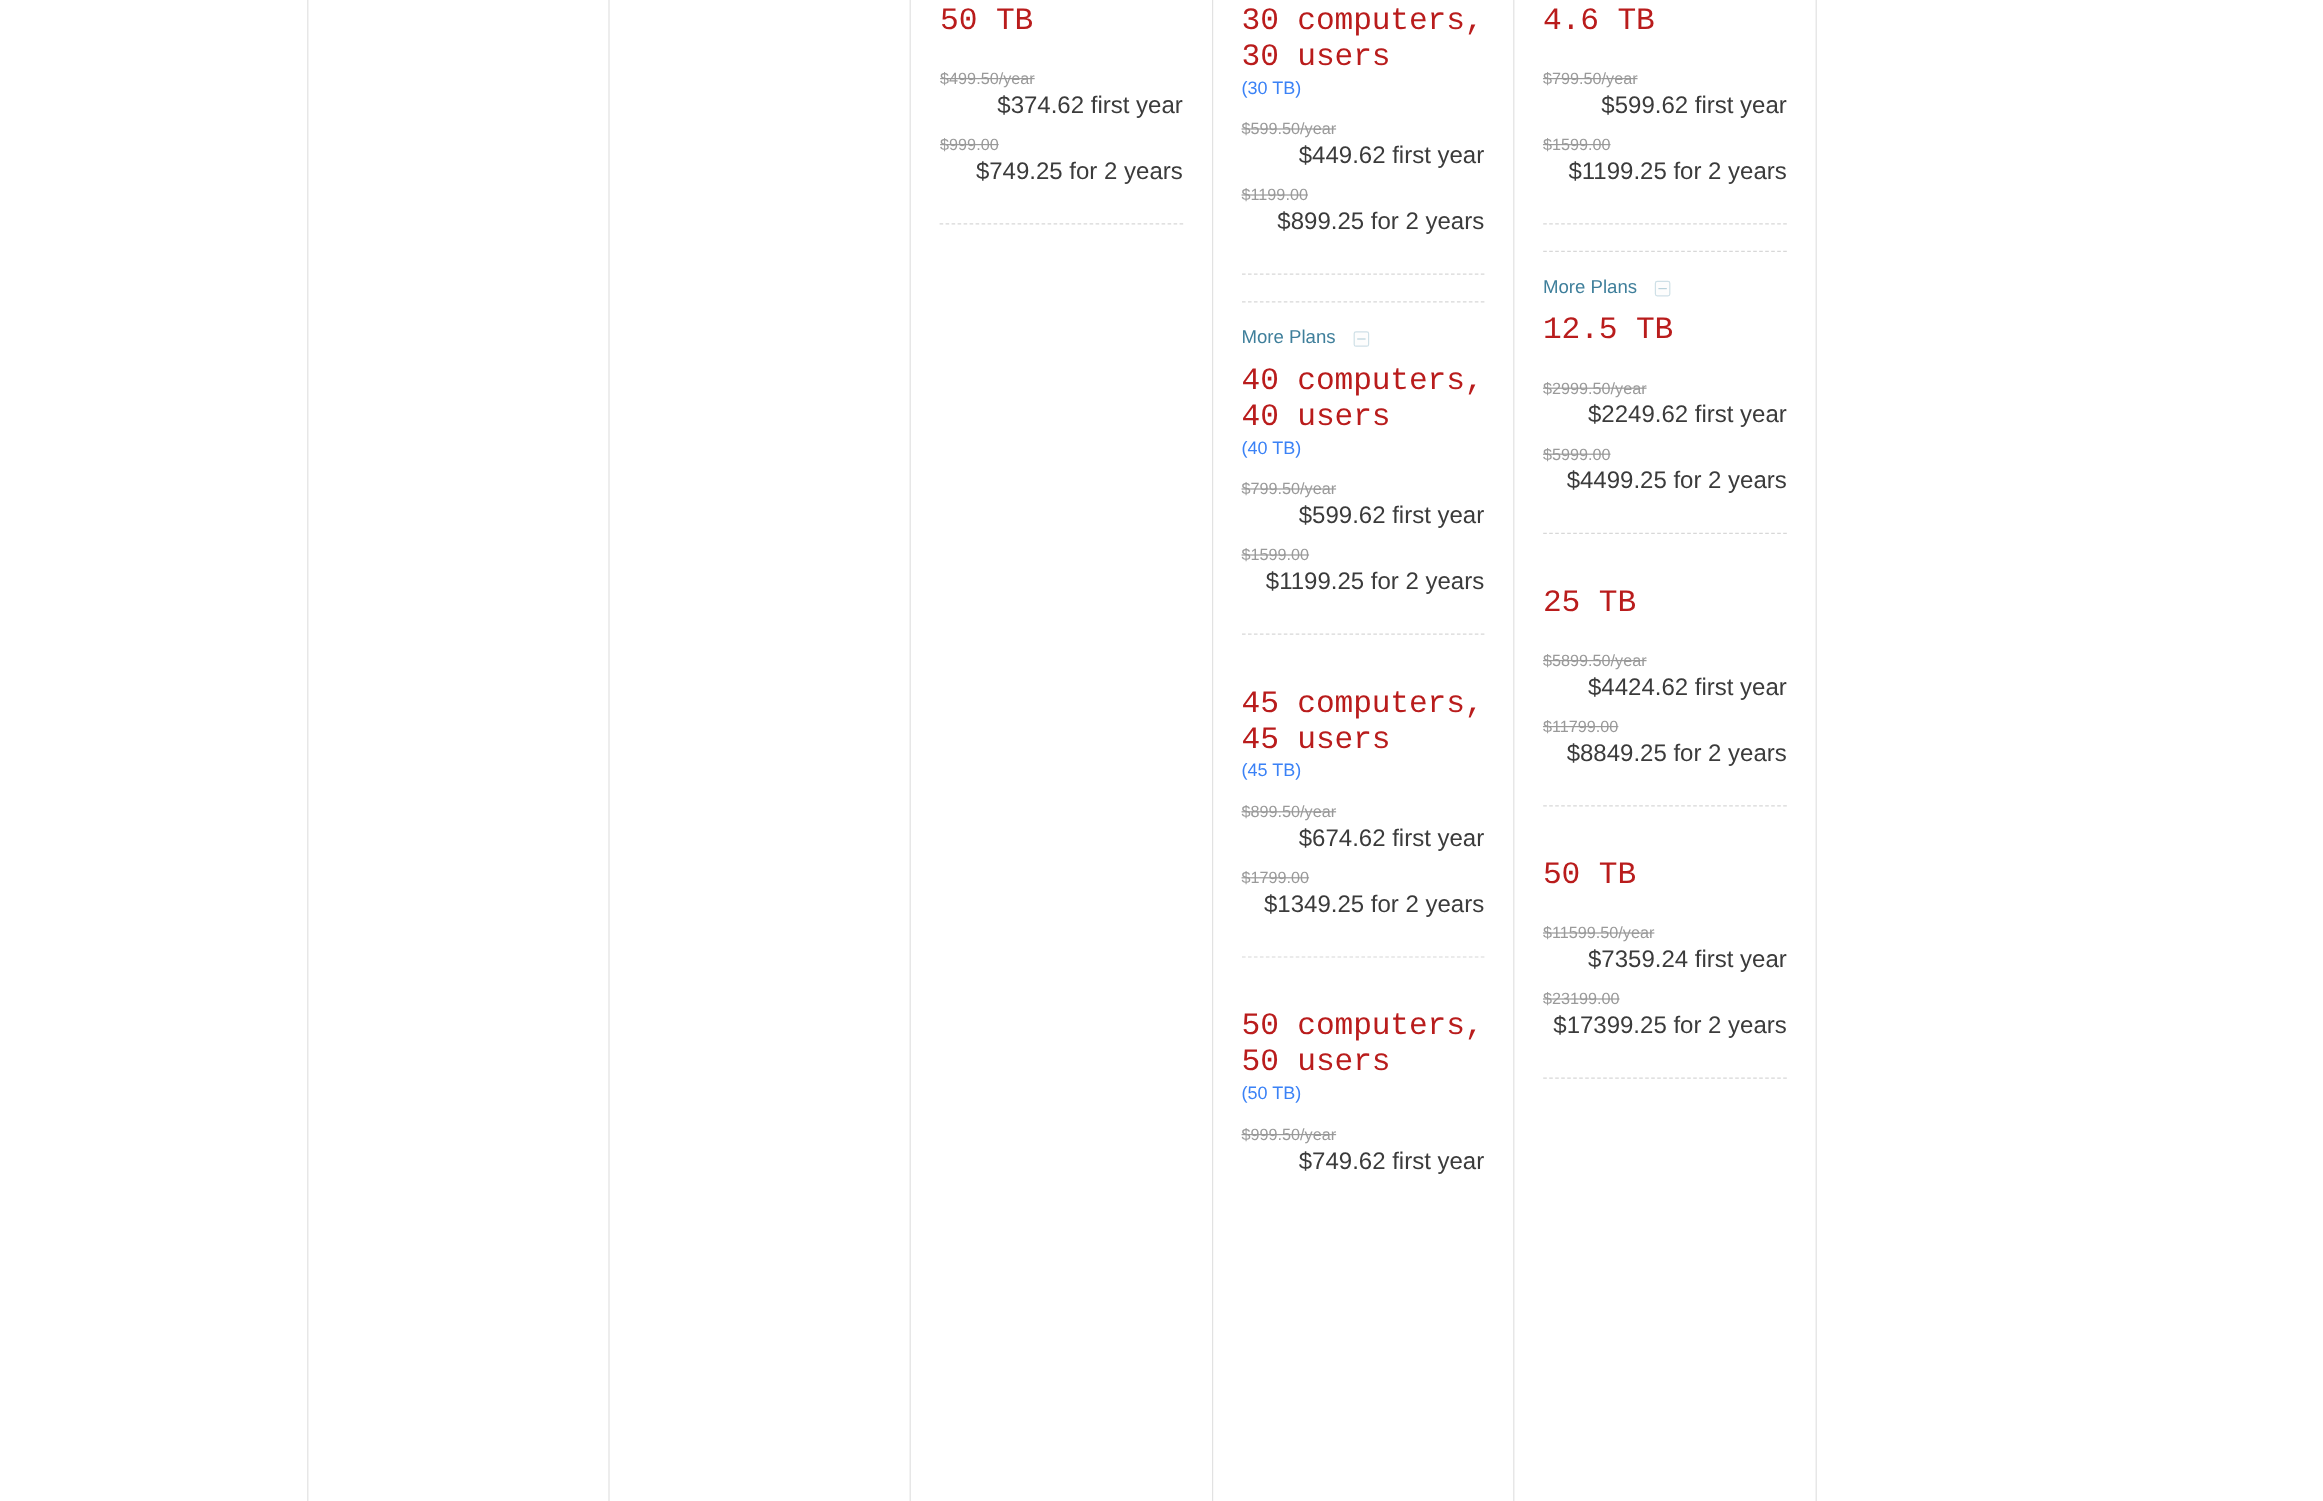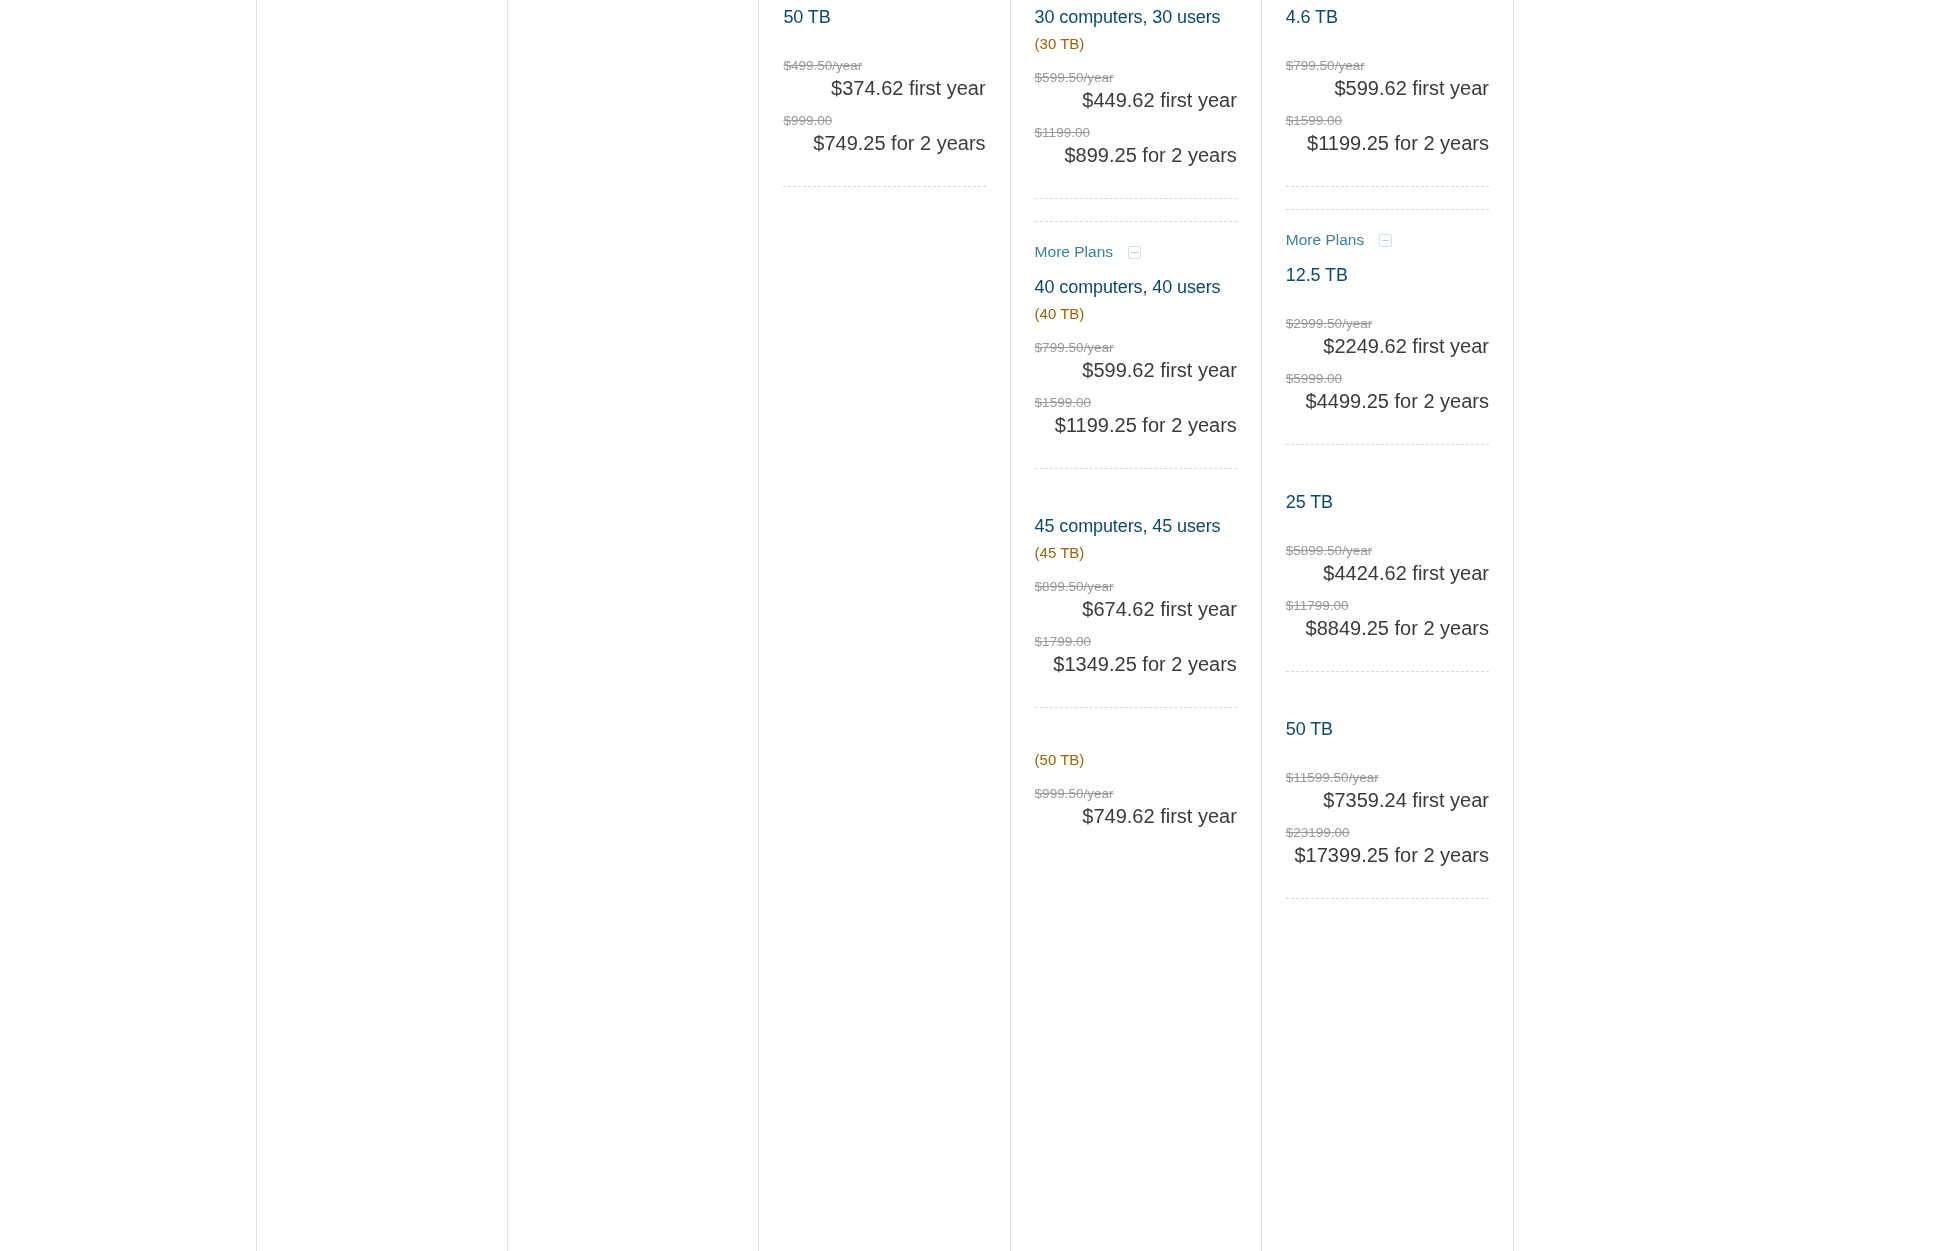--- a/index.html
+++ b/index.html
@@ -31,31 +31,32 @@
   .plan-col:last-child{ border-right:none; }
   .plan-col.empty{ }
 
   .plan-block{
     padding-top:42px;
     padding-bottom:10px;
   }
   .plan-block.first{ padding-top:44px; }
 
   .plan-title{
-    font-size:18px;
+    font-size:26px;
     line-height:30px;
-    color:#0c4a6e;
+    color:#b91c1c;
     font-weight:400;
     letter-spacing:-0.1px;
     margin:0 0 2px 0;
+    font-family:Liberation Mono, monospace;
   }
   .plan-sub{
     font-size:15px;
     line-height:20px;
-    color:#a16207;
+    color:#3b82f6;
     margin:0 0 14px 0;
   }
   .plan-title.nosub{ margin-bottom:24px; }
 
   .price-old{
     font-size:13.5px;
     line-height:19px;
     color:#9a9a9a;
     text-decoration:line-through;
     margin:12px 0 3px 0;
@@ -163,20 +164,21 @@
       <div class="plan-title">45 computers, 45 users</div>
       <div class="plan-sub">(45 TB)</div>
       <div class="price-old"><span>$899.50</span><span class="unit">/year</span></div>
       <div class="price-new">$674.62 first year</div>
       <div class="price-old">$1799.00</div>
       <div class="price-new last">$1349.25 for 2 years</div>
     </div>
     <hr class="sep">
 
     <div class="plan-block">
+      <div class="plan-title">50 computers, 50 users</div>
       <div class="plan-sub">(50 TB)</div>
       <div class="price-old"><span>$999.50</span><span class="unit">/year</span></div>
       <div class="price-new">$749.62 first year</div>
     </div>
   </div>
 
   <div class="plan-col">
     <div class="plan-block first">
       <div class="plan-title nosub">4.6 TB</div>
       <div class="price-old"><span>$799.50</span><span class="unit">/year</span></div>

